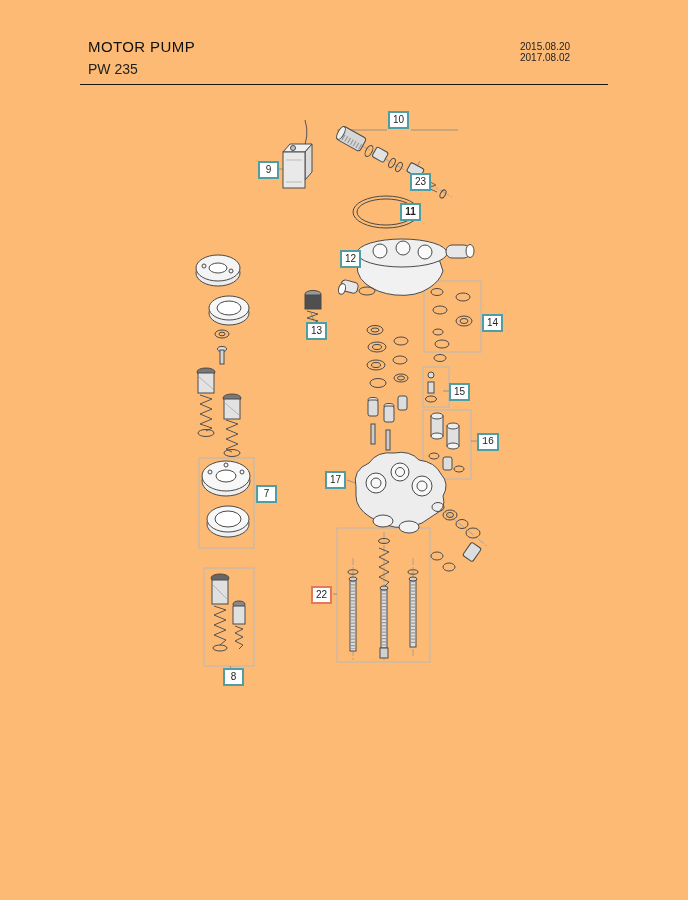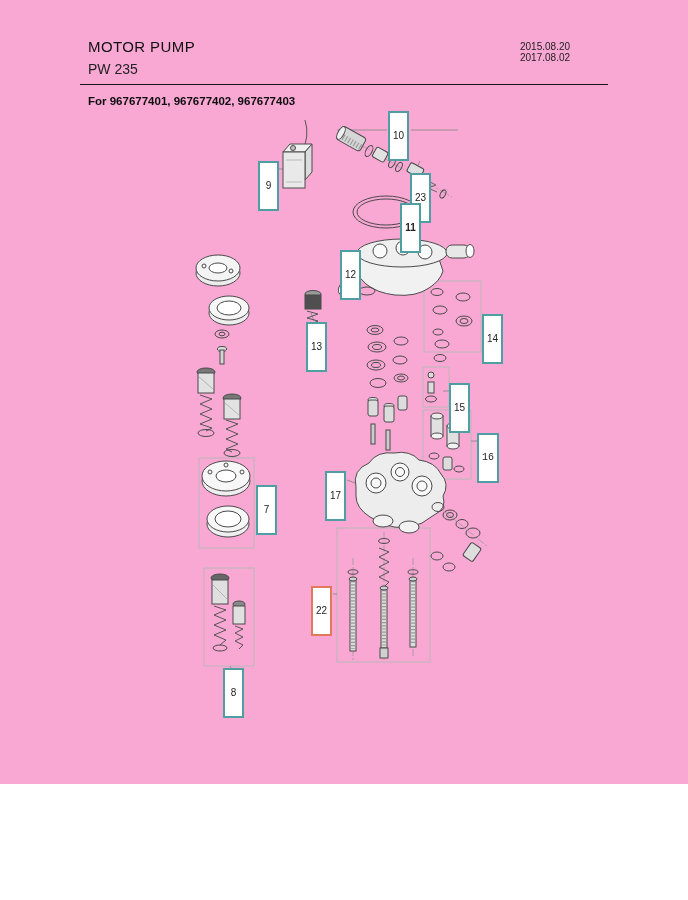--- a/index.html
+++ b/index.html
@@ -1,49 +1,48 @@
 <!DOCTYPE html>
 <html style="--callout: #4f9ea3; --callout-hl: #e2795b;"><head>
 <meta charset="utf-8">
 <style>
   html, body { margin:0; padding:0; background:#ffffff; }
   .page {
-    position:relative; width:688px; height:784px; background:#f9a8d4;
+    position:relative; width:688px; height:900px; background:#fdba74;
     font-family:"Liberation Sans", sans-serif; color:#111; overflow:hidden;
   }
   .title { position:absolute; top:38px; left:88px; font-size:15px; letter-spacing:.4px; color:#111; }
   .model { position:absolute; top:61px; left:88px; font-size:14px; color:#222; }
   .dates { position:absolute; top:41px; left:520px; font-size:10px; color:#222; }
   .dates .date + .date { }
   .rule  { position:absolute; top:84px; left:80px; width:528px; height:1px; background:#161616; }
   .applicability { position:absolute; top:95px; left:88px; font-size:11.5px; font-weight:bold; color:#0d0d0d; }
   .diagram-area { position:absolute; inset:0; }
   svg { position:absolute; left:0; top:0; }
   #callout-layer { position:absolute; inset:0; }
   .callout {
-    position:absolute; min-width:11px; padding:17px 3px;
+    position:absolute; min-width:11px; padding:1px 3px;
     border:2px solid var(--callout, #4f9ea3); background:#fff;
     font-size:10px; line-height:12px; text-align:center; color:#222;
     z-index:3; cursor:pointer; box-sizing:content-box;
   }
   .callout.highlight { border-color: var(--callout-hl, #e2795b); }
 </style>
 </head>
 <body>
 
 <div class="page">
 
   <div class="title">MOTOR PUMP</div>
   <div class="model">PW 235</div>
   <div class="dates">
     <div class="date">2015.08.20</div>
     <div class="date">2017.08.02</div>
   </div>
   <div class="rule"></div>
-  <div class="applicability">For 967677401, 967677402, 967677403</div>
 
   <div class="diagram-area">
     <svg width="688" height="900" viewBox="0 0 688 900" xmlns="http://www.w3.org/2000/svg">
       <g fill="none" stroke="#4a4a4a" stroke-width="1">
 
         <g stroke="#b8b8b8">
           <rect x="424" y="281" width="57" height="71"></rect>
           <rect x="423" y="367" width="26" height="40"></rect>
           <rect x="423" y="410" width="48" height="69"></rect>
           <rect x="199" y="458" width="55" height="90"></rect>

